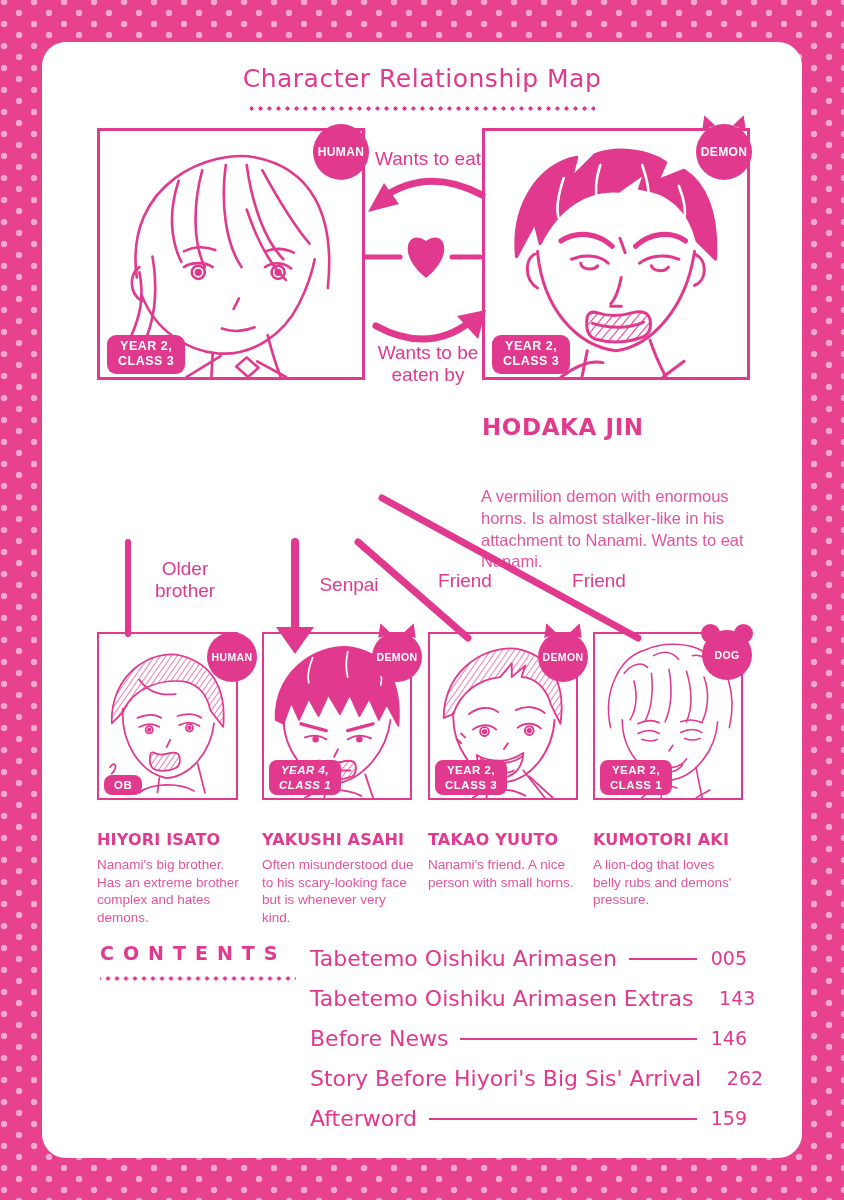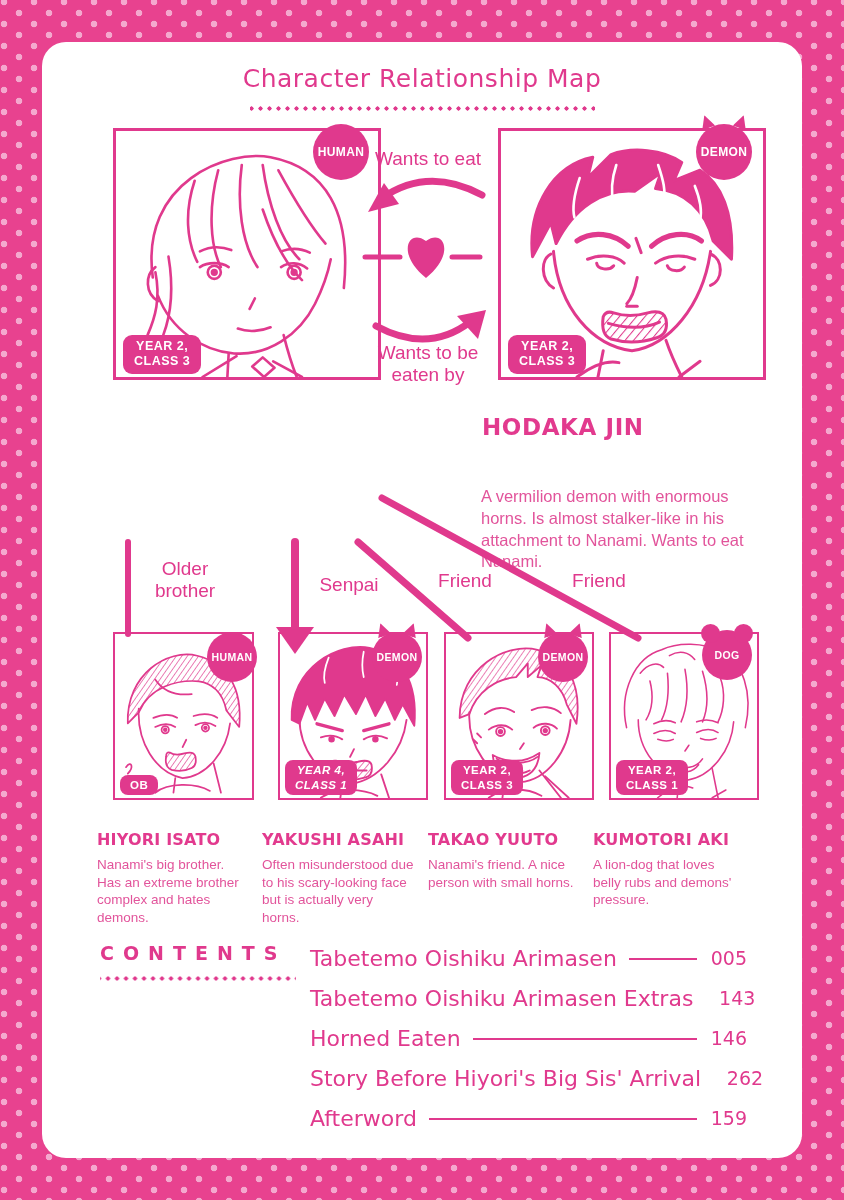--- a/index.html
+++ b/index.html
@@ -34,21 +34,21 @@
   }
   .dotline{
     height:5px;
     background-image:radial-gradient(circle,var(--pink) 1.9px,rgba(0,0,0,0) 2.3px);
     background-size:9px 5px;background-position:center;background-repeat:repeat-x;
   }
   .title-dots{top:64px;left:208px;width:345px;}
   
   .pcard{
     border:3px solid var(--pink);background:#fff;box-sizing:border-box;
-    overflow:hidden;z-index:1;margin-left:16px;
+    overflow:hidden;z-index:1;
   }
   .pcard svg{display:block;width:100%;height:100%;}
   .chip{
     position:absolute;left:7px;bottom:3px;z-index:3;
     background:var(--pink);color:#fff;font-weight:bold;
     font-size:12.5px;line-height:1.25;letter-spacing:.5px;
     padding:4px 11px;border-radius:9px;white-space:pre-line;text-align:center;
   }
   .chip-sm{font-size:11.5px;padding:3px 10px;border-radius:8px;left:5px;bottom:3px;}
   .badge{
@@ -343,42 +343,42 @@
   </div>
   <div class="abs badge badge-sm" style="left:660px;top:588px;">
     <span class="ear ear-l"></span>
     <span class="ear ear-r"></span>
     <span style="position:relative;">DOG</span>
   </div>
 
   <div class="abs cname cname-sm" style="left:55px;top:788px;">HIYORI ISATO</div>
   <div class="abs cdesc cdesc-sm" style="left:55px;top:814px;width:152px;">Nanami's big brother. Has an extreme brother complex and hates demons.</div>
   <div class="abs cname cname-sm" style="left:220px;top:788px;">YAKUSHI ASAHI</div>
-  <div class="abs cdesc cdesc-sm" style="left:220px;top:814px;width:152px;">Often misunderstood due to his scary-looking face but is actually very horns.</div>
+  <div class="abs cdesc cdesc-sm" style="left:220px;top:814px;width:152px;">Often misunderstood due to his scary-looking face but is whenever very kind.</div>
   <div class="abs cname cname-sm" style="left:386px;top:788px;">TAKAO YUUTO</div>
   <div class="abs cdesc cdesc-sm" style="left:386px;top:814px;width:152px;">Nanami's friend. A nice person with small horns.</div>
   <div class="abs cname cname-sm" style="left:551px;top:788px;">KUMOTORI AKI</div>
   <div class="abs cdesc cdesc-sm" style="left:551px;top:814px;width:152px;">A lion-dog that loves belly rubs and demons' pressure.</div>
 
   <div class="abs toc-head">CONTENTS</div>
   <div class="abs dotline toc-head-dots"></div>
 
   <div class="abs toc">
     <div class="toc-row">
       <span class="toc-label">Tabetemo Oishiku Arimasen</span>
       <span class="toc-leader"></span>
       <span class="toc-page">005</span>
     </div>
     <div class="toc-row">
       <span class="toc-label">Tabetemo Oishiku Arimasen Extras</span>
       <span class="toc-leader"></span>
       <span class="toc-page">143</span>
     </div>
     <div class="toc-row">
-      <span class="toc-label">Horned Eaten</span>
+      <span class="toc-label">Before News</span>
       <span class="toc-leader"></span>
       <span class="toc-page">146</span>
     </div>
     <div class="toc-row">
       <span class="toc-label">Story Before Hiyori's Big Sis' Arrival</span>
       <span class="toc-leader"></span>
       <span class="toc-page">262</span>
     </div>
     <div class="toc-row">
       <span class="toc-label">Afterword</span>

